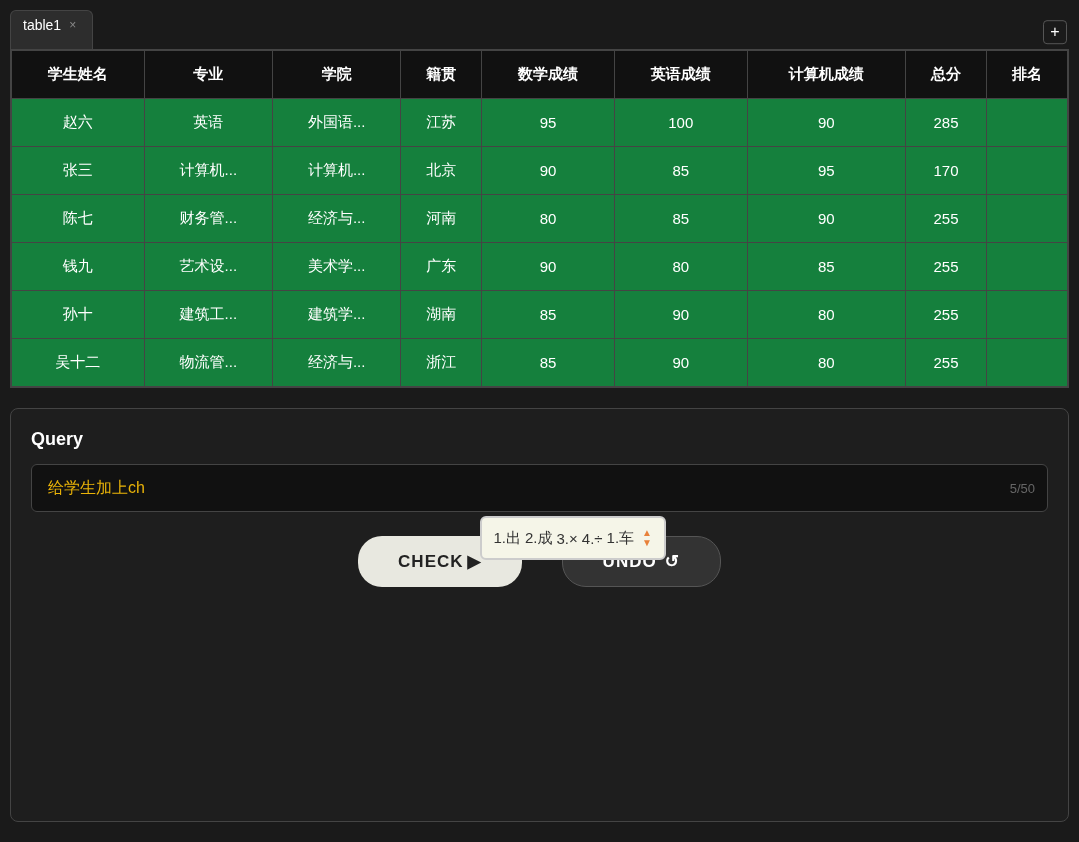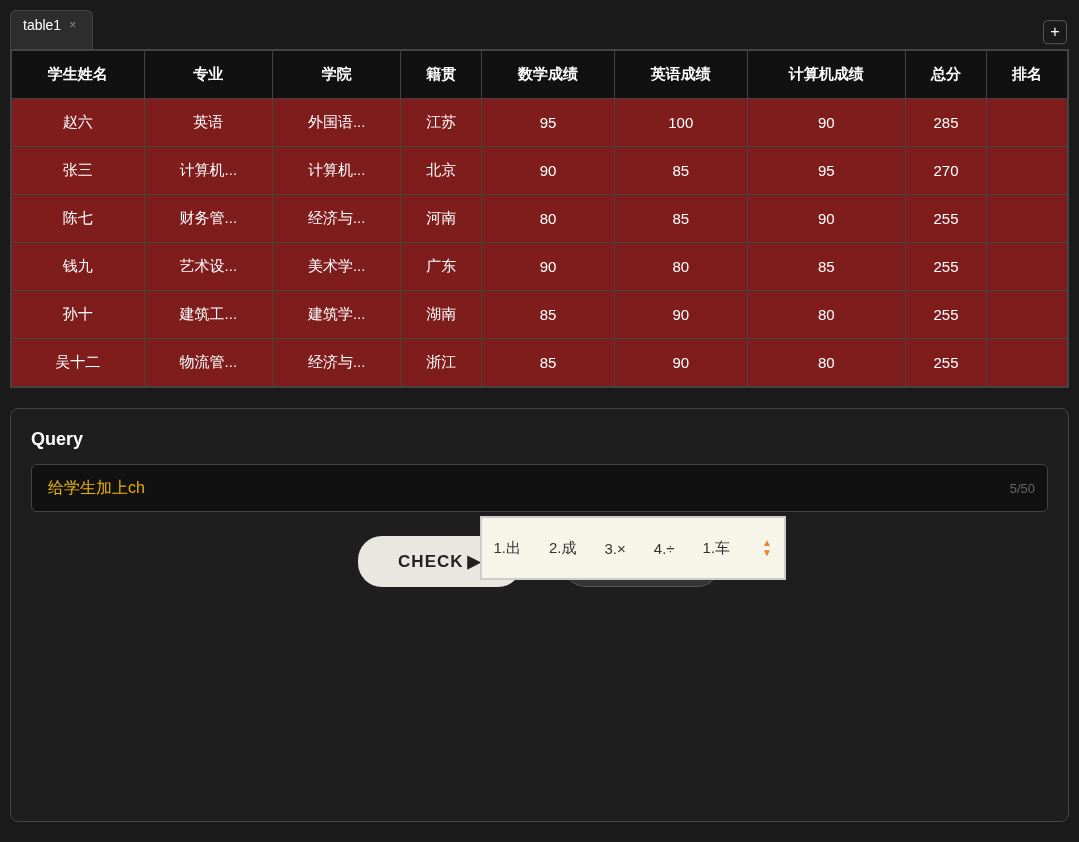--- a/index.html
+++ b/index.html
@@ -80,21 +80,21 @@
       background: #111;
       color: #fff;
       font-weight: 600;
       text-align: center;
       padding: 14px 8px;
       border: 1px solid #444;
       font-size: 15px;
     }
 
     tbody tr td {
-      background: #7f1d1d;
+      background: #15803d;
       color: #fff;
       text-align: center;
       padding: 14px 8px;
       border: 1px solid #444;
       font-size: 15px;
     }
 
     
     .query-section {
       background: #1e1e1e;
@@ -137,25 +137,25 @@
       right: 12px;
       color: #666;
       font-size: 13px;
     }
 
     
     .autocomplete {
       position: absolute;
       background: #f5f5e8;
       border: 2px solid #ccc;
-      border-radius: 0;
-      padding: 20px 12px;
-      display: flex;
-      align-items: center;
-      gap: 28px;
+      border-radius: 6px;
+      padding: 10px 12px;
+      display: flex;
+      align-items: center;
+      gap: 4px;
       font-size: 15px;
       color: #333;
       top: 52px;
       left: 50%;
       transform: translateX(-60px);
       white-space: nowrap;
       z-index: 10;
     }
 
     .autocomplete .option {
@@ -259,21 +259,21 @@
             <td></td>
           </tr>
           <tr>
             <td>张三</td>
             <td>计算机...</td>
             <td>计算机...</td>
             <td>北京</td>
             <td>90</td>
             <td>85</td>
             <td>95</td>
-            <td>270</td>
+            <td>170</td>
             <td></td>
           </tr>
           <tr>
             <td>陈七</td>
             <td>财务管...</td>
             <td>经济与...</td>
             <td>河南</td>
             <td>80</td>
             <td>85</td>
             <td>90</td>

